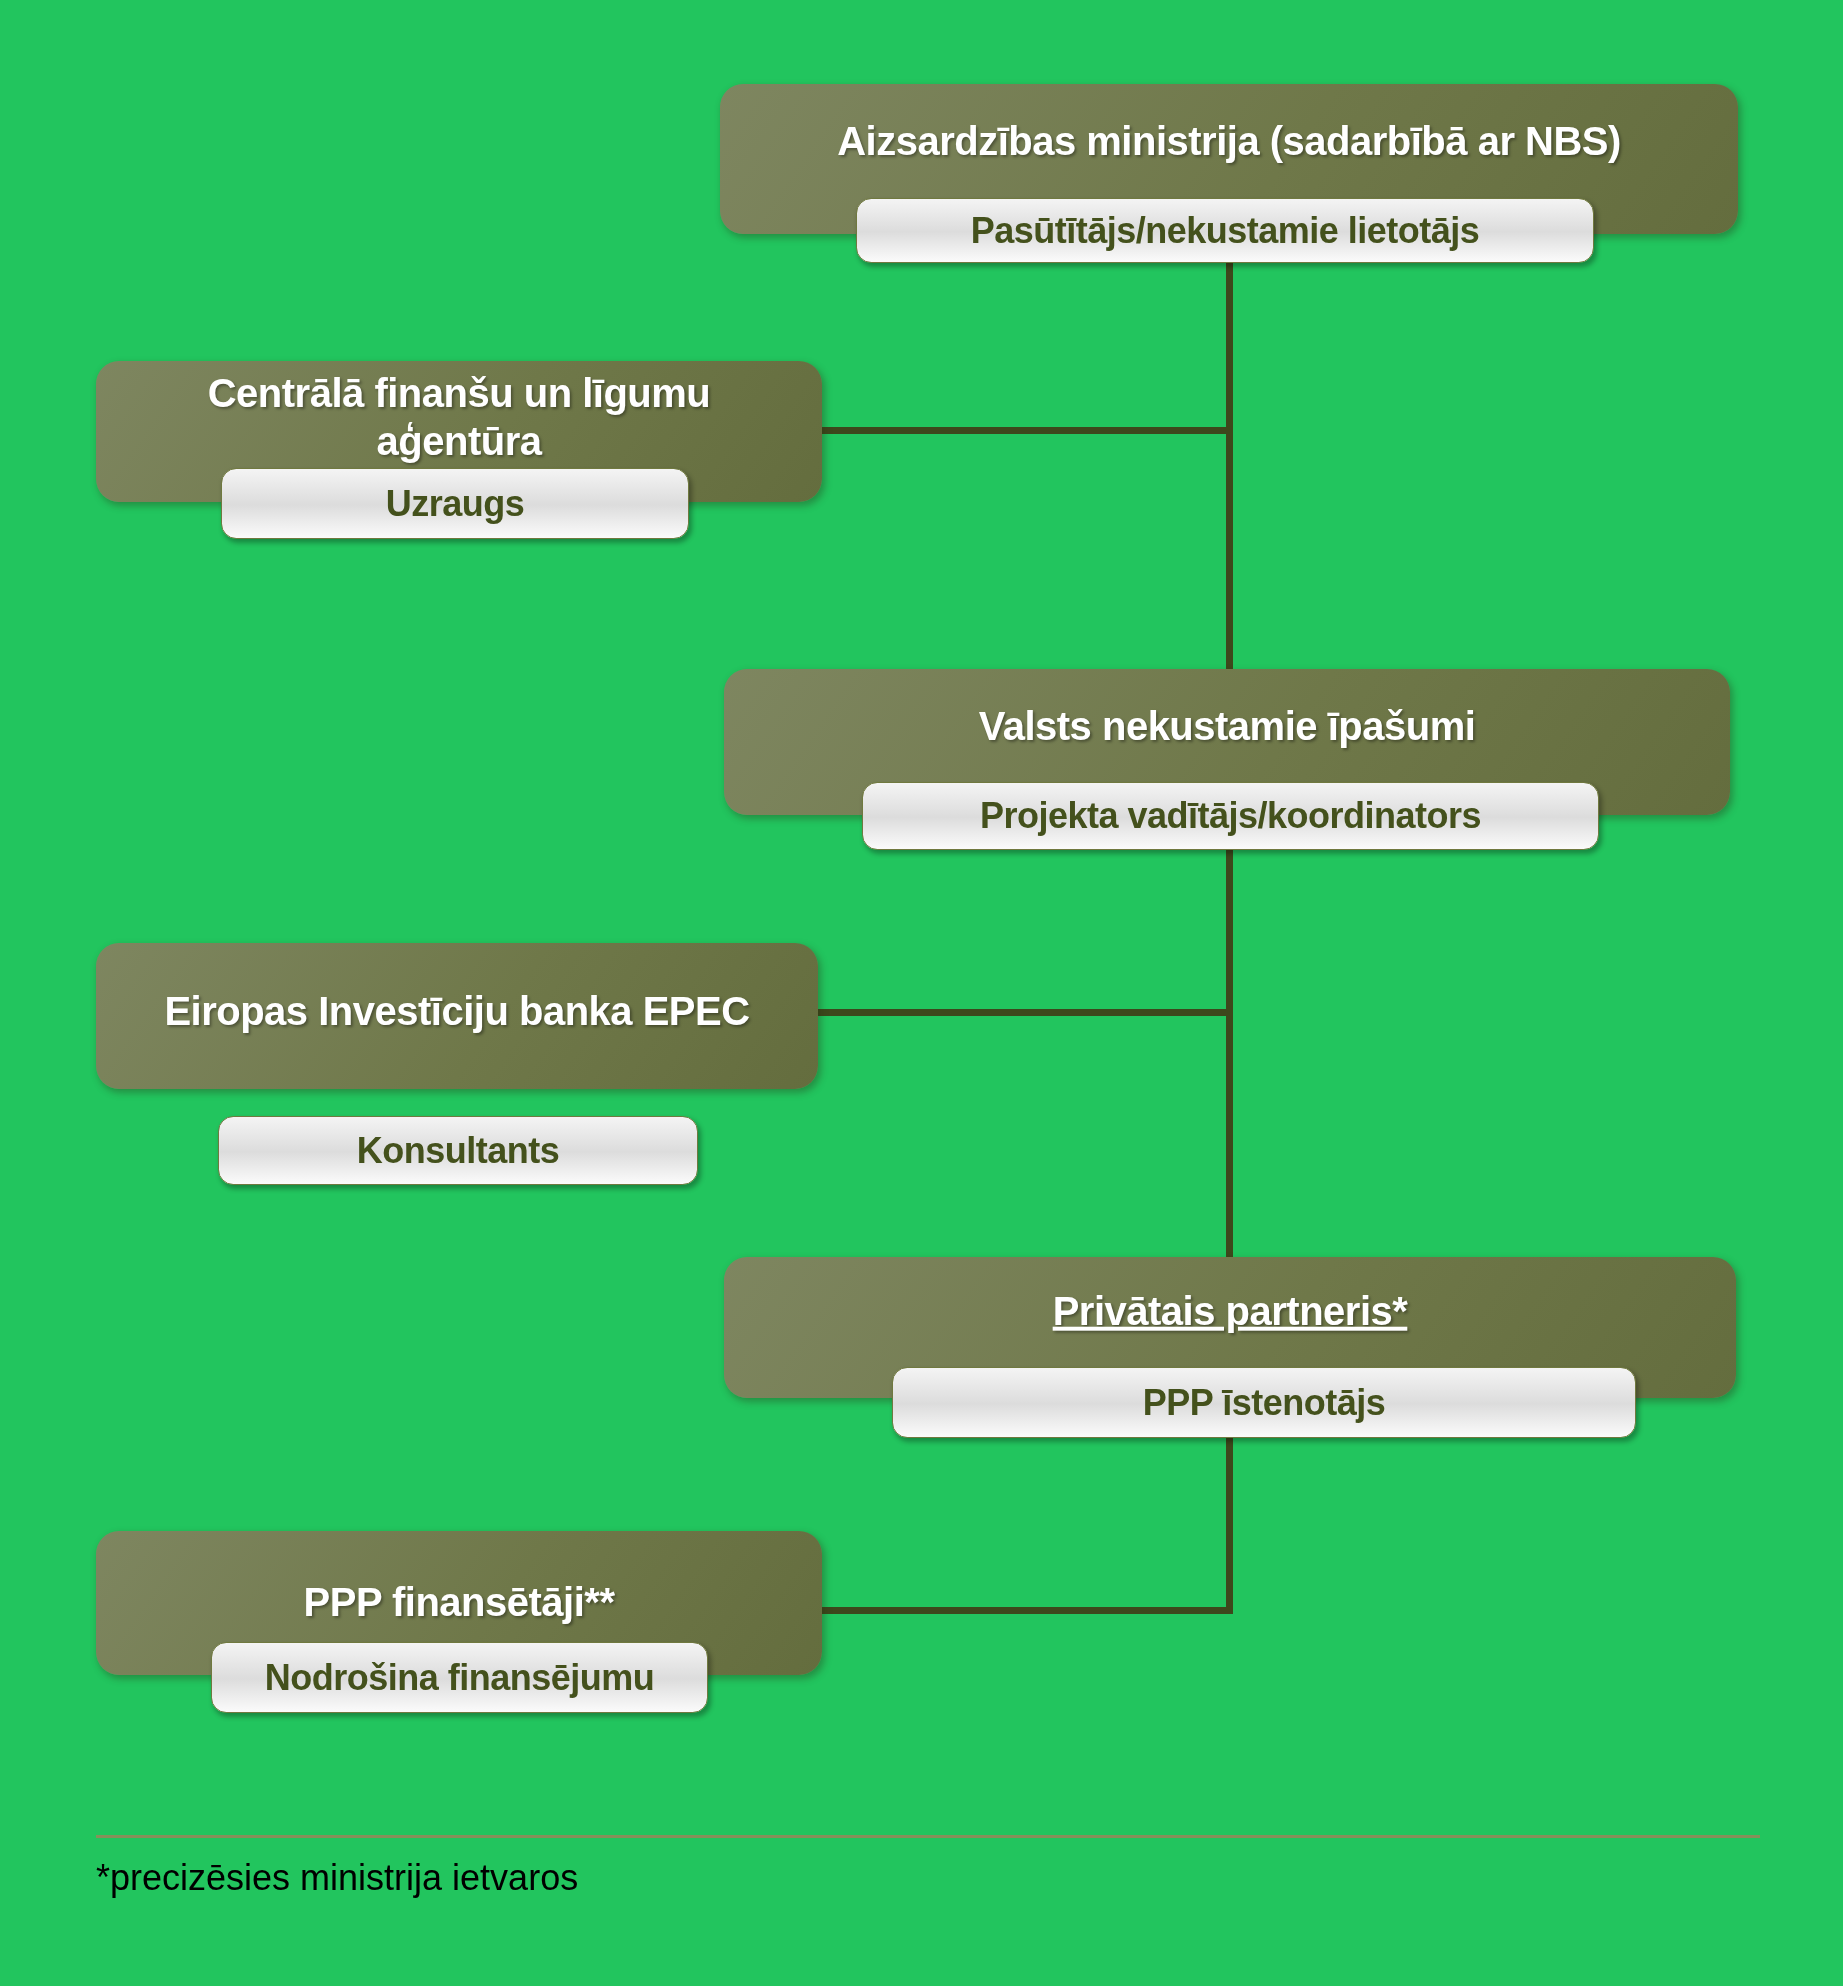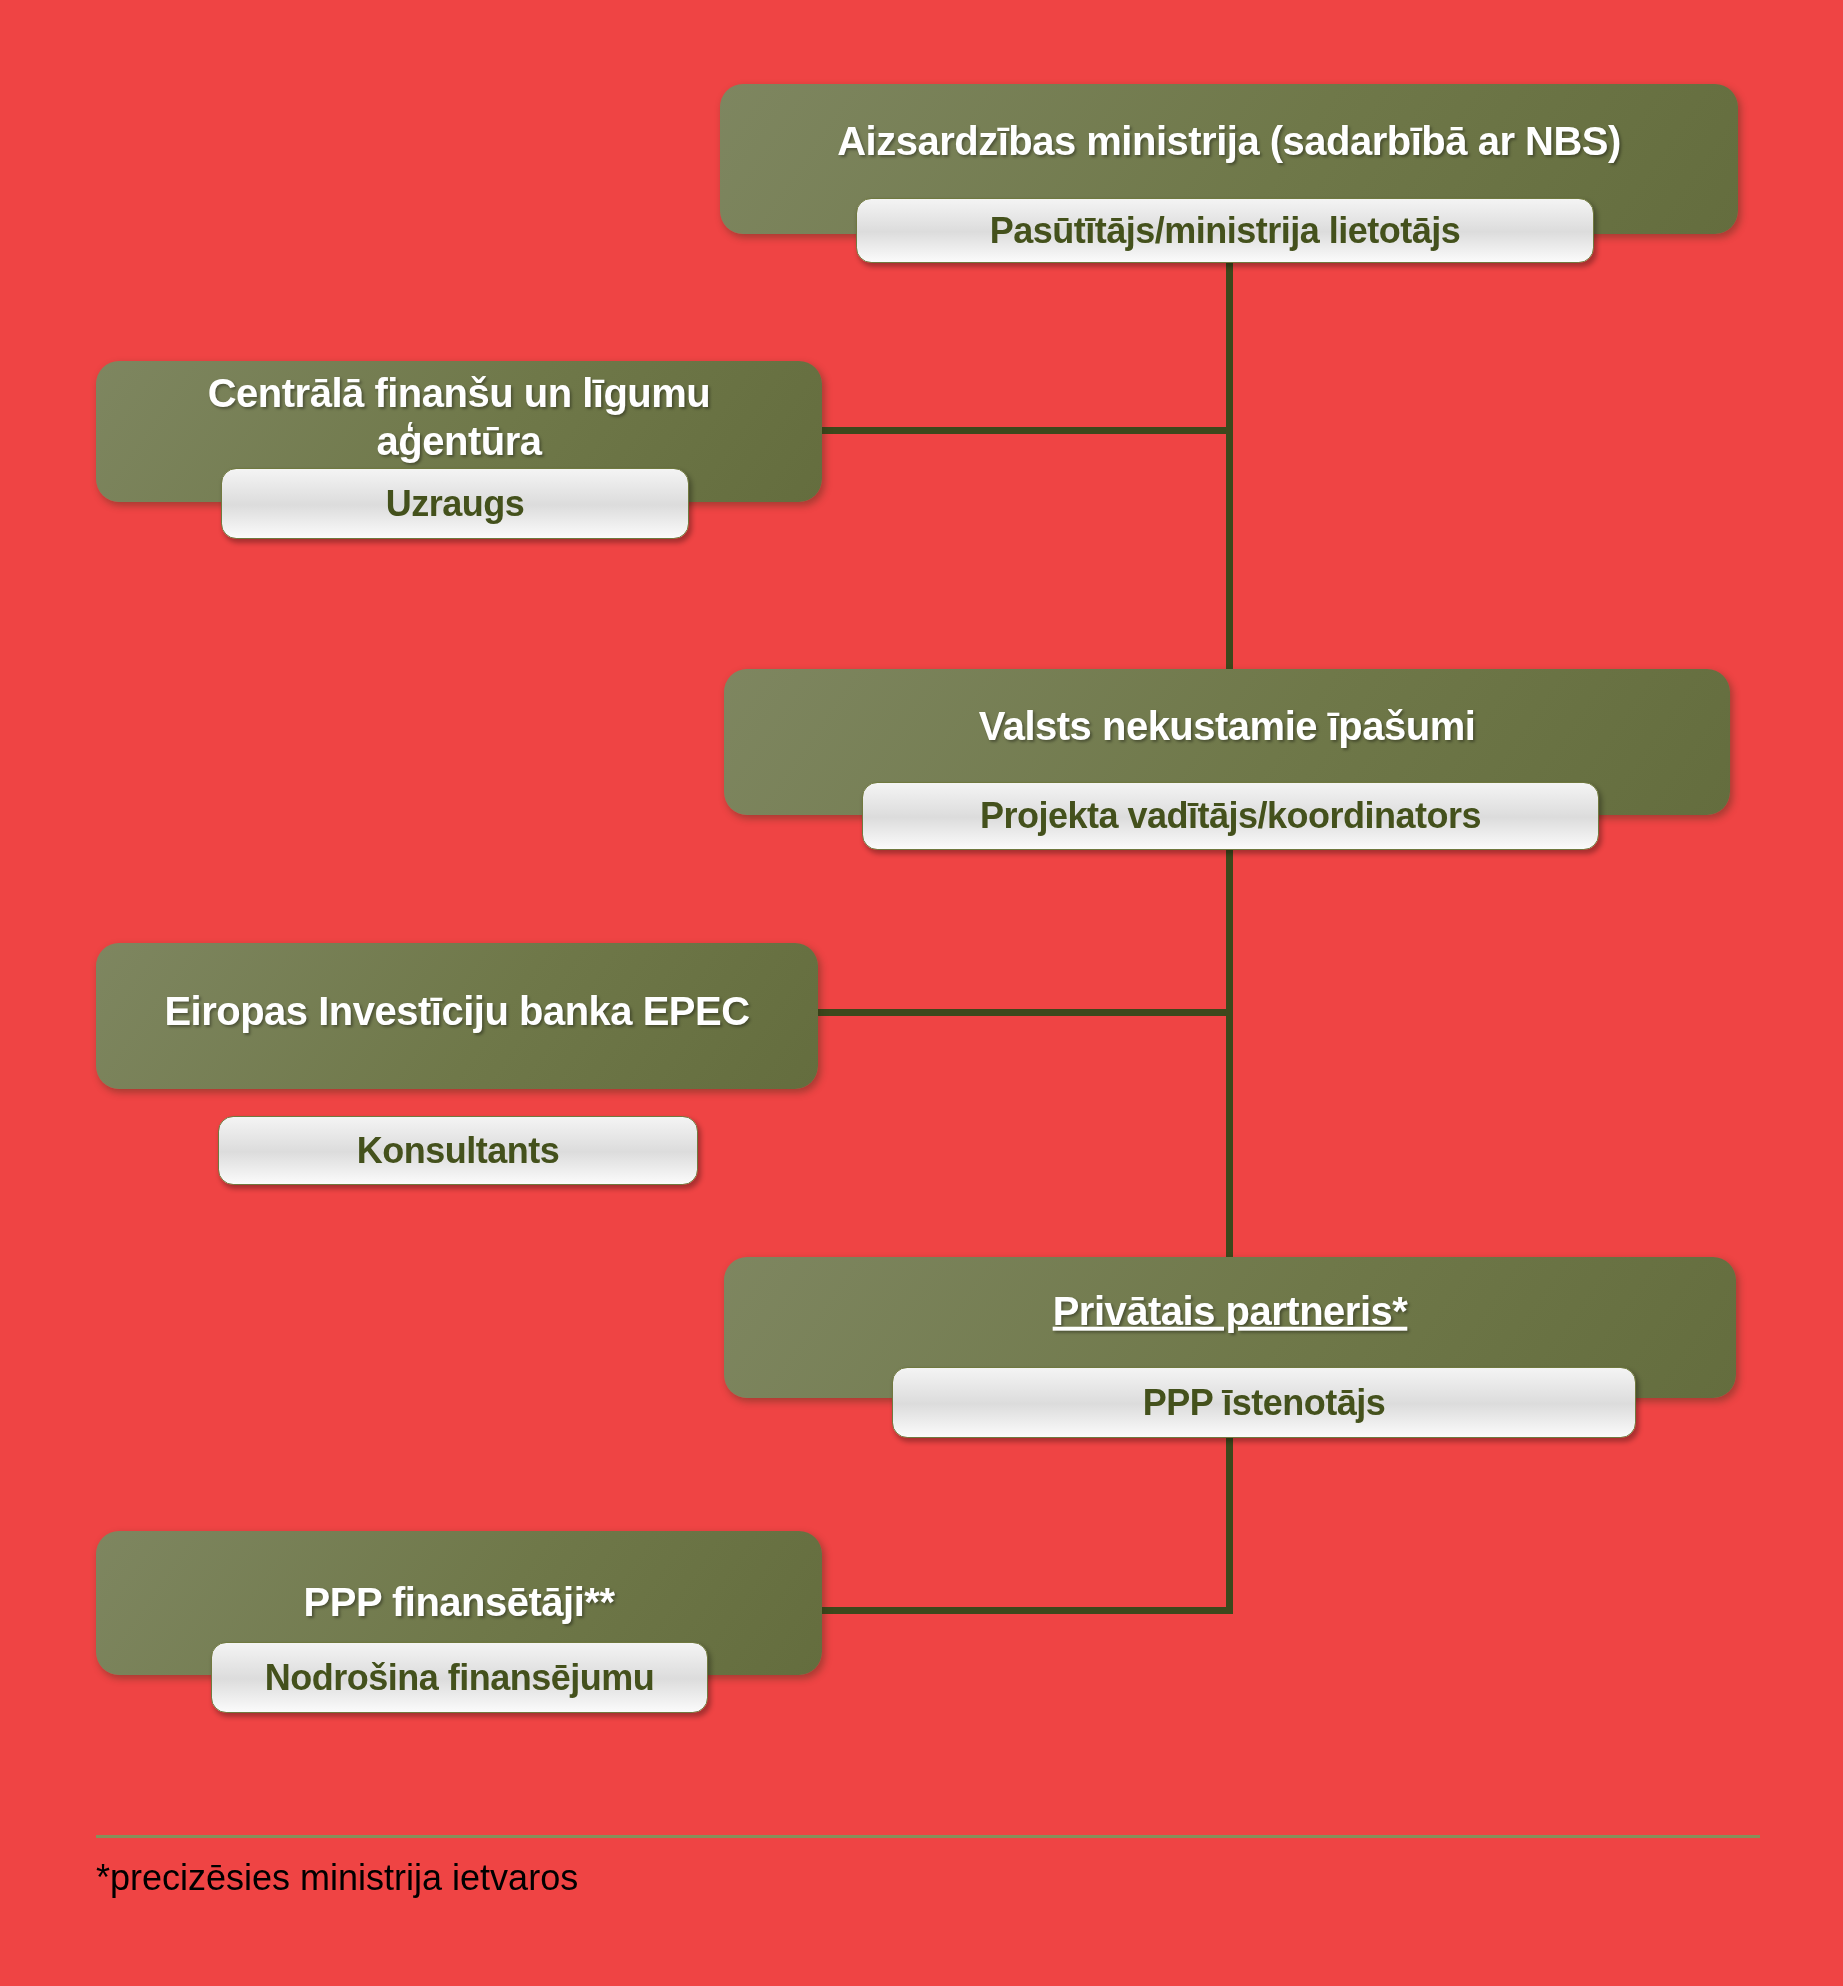--- a/index.html
+++ b/index.html
@@ -1,17 +1,17 @@
 <!DOCTYPE html>
 <html><head>
 <meta charset="utf-8">
 <style>
   html,body { margin:0; padding:0; background:#ffffff; }
   .canvas {
-    position:relative; width:1844px; height:1986px; background:#ef4444;
+    position:relative; width:1844px; height:1986px; background:#22c55e;
     font-family:"Liberation Sans", sans-serif; overflow:hidden;
   }
 
   
   .connector { position:absolute; background:#3d481c; z-index:1; }
 
   
   .node {
     position:absolute; z-index:2; border-radius:23px;
     background:linear-gradient(125deg,#7e8660 0%, #6f7849 55%, #646d3e 100%);
@@ -96,21 +96,21 @@
   <div class="node n4">
     <div class="title">Eiropas Investīciju banka EPEC</div>
   </div>
   <div class="node n5">
     <div class="title">Privātais partneris*</div>
   </div>
   <div class="node n6">
     <div class="title">PPP finansētāji**</div>
   </div>
 
-  <div class="role r1">Pasūtītājs/ministrija lietotājs</div>
+  <div class="role r1">Pasūtītājs/nekustamie lietotājs</div>
   <div class="role r2">Uzraugs</div>
   <div class="role r3">Projekta vadītājs/koordinators</div>
   <div class="role r4">Konsultants</div>
   <div class="role r5">PPP īstenotājs</div>
   <div class="role r6">Nodrošina finansējumu</div>
 
   <div class="divider"></div>
   <div class="footnotes">
     <p>*precizēsies ministrija ietvaros</p>
   </div>

